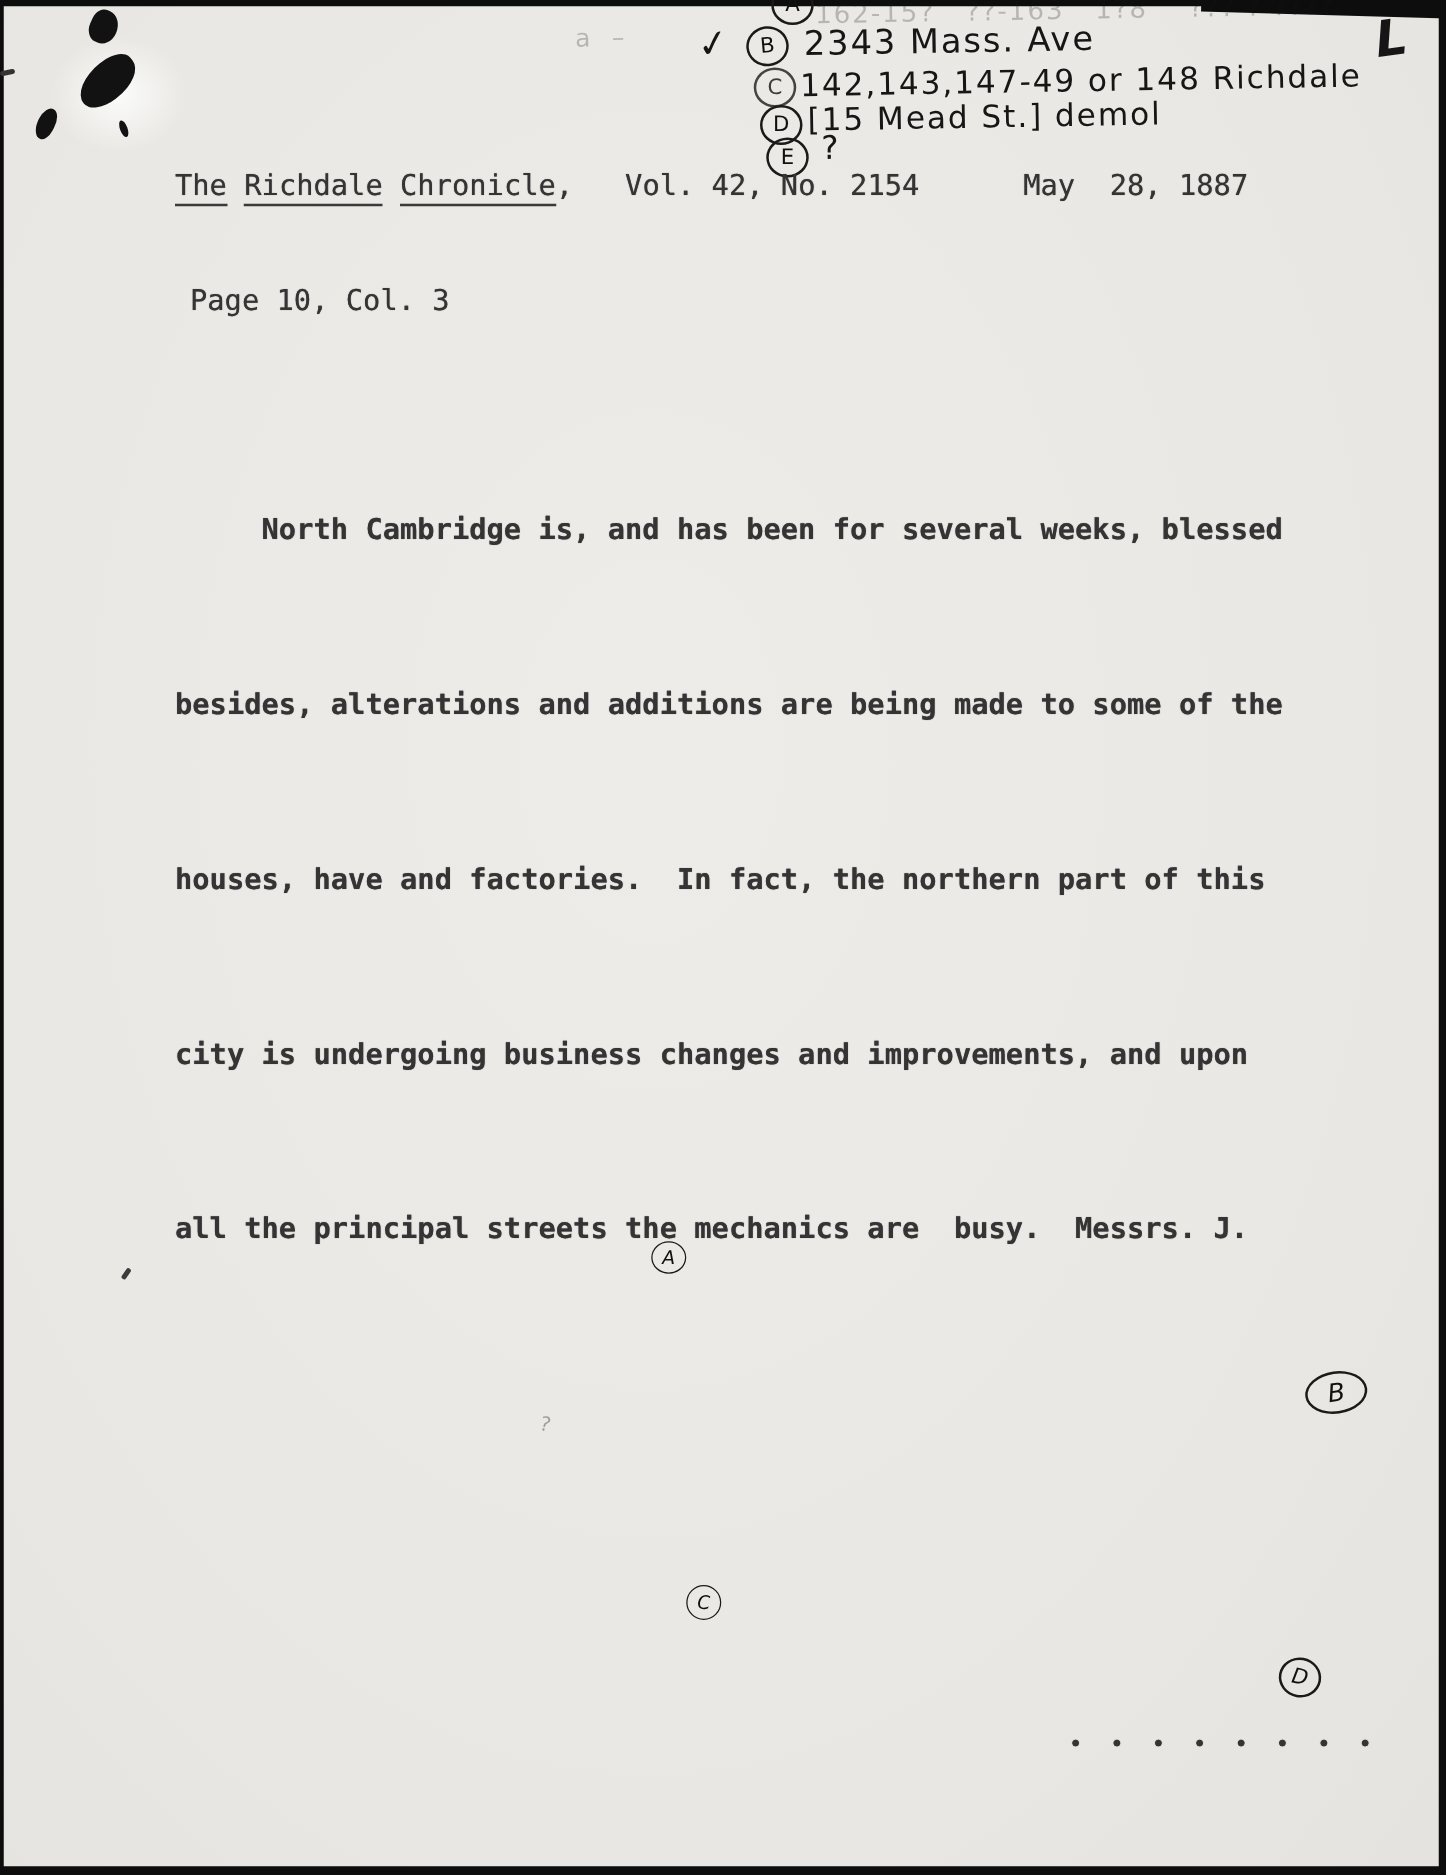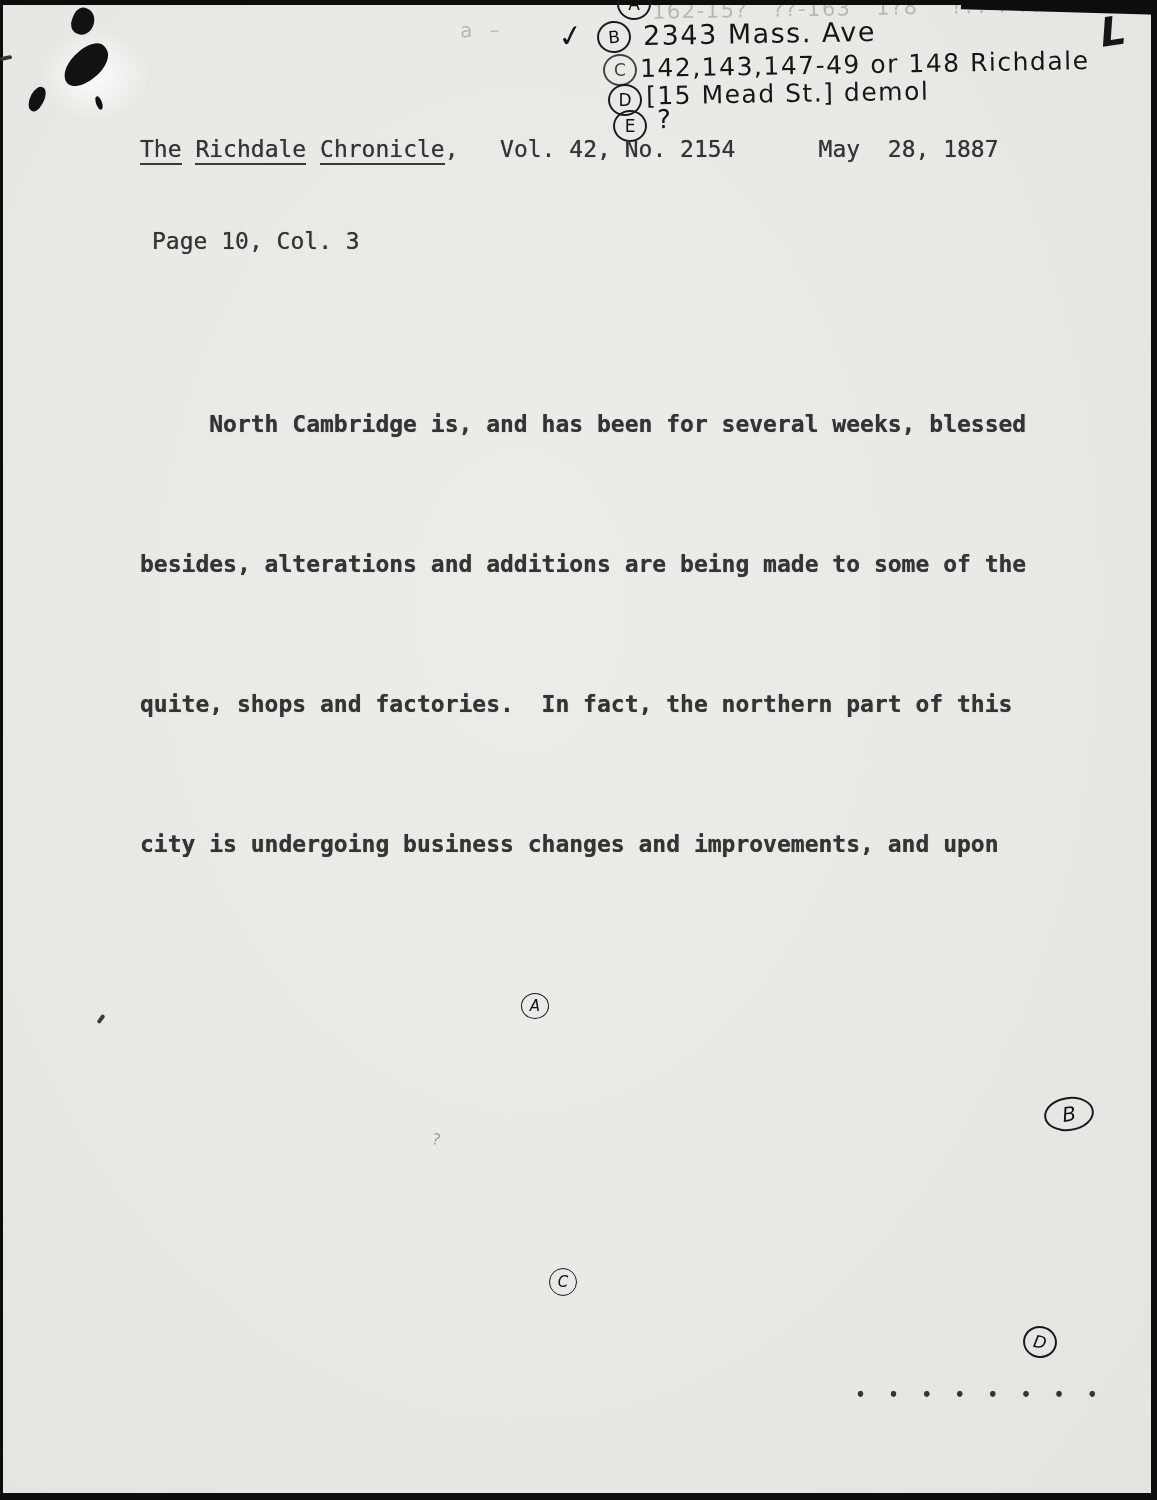--- a/index.html
+++ b/index.html
@@ -105,22 +105,23 @@
 
   <div class="hand faded" style="left:460px; top:18px; font-size:20px;">a  –</div>
 
   <div class="typed" style="left:140px; top:136px;"><span class="u">The</span><span> </span><span class="u">Richdale</span><span> </span><span class="u">Chronicle</span><span>,   </span><span>Vol. 42, No. 2154      May  28, 1887</span></div>
 
   <div class="typed" style="left:152px; top:228px;">Page 10, Col. 3</div>
 
   <div class="typed body-block" style="left:140px; top:308px;">
     <div>     North Cambridge is, and has been for several weeks, blessed</div>
     <div>besides, alterations and additions are being made to some of the</div>
-    <div>quite, shops and factories.  In fact, the northern part of this</div>
+    <div>houses, have and factories.  In fact, the northern part of this</div>
     <div>city is undergoing business changes and improvements, and upon</div>
+    <div>all the principal streets the mechanics are  busy.  Messrs. J.</div>
     
     
     
     
     
     
     
     
     
     

